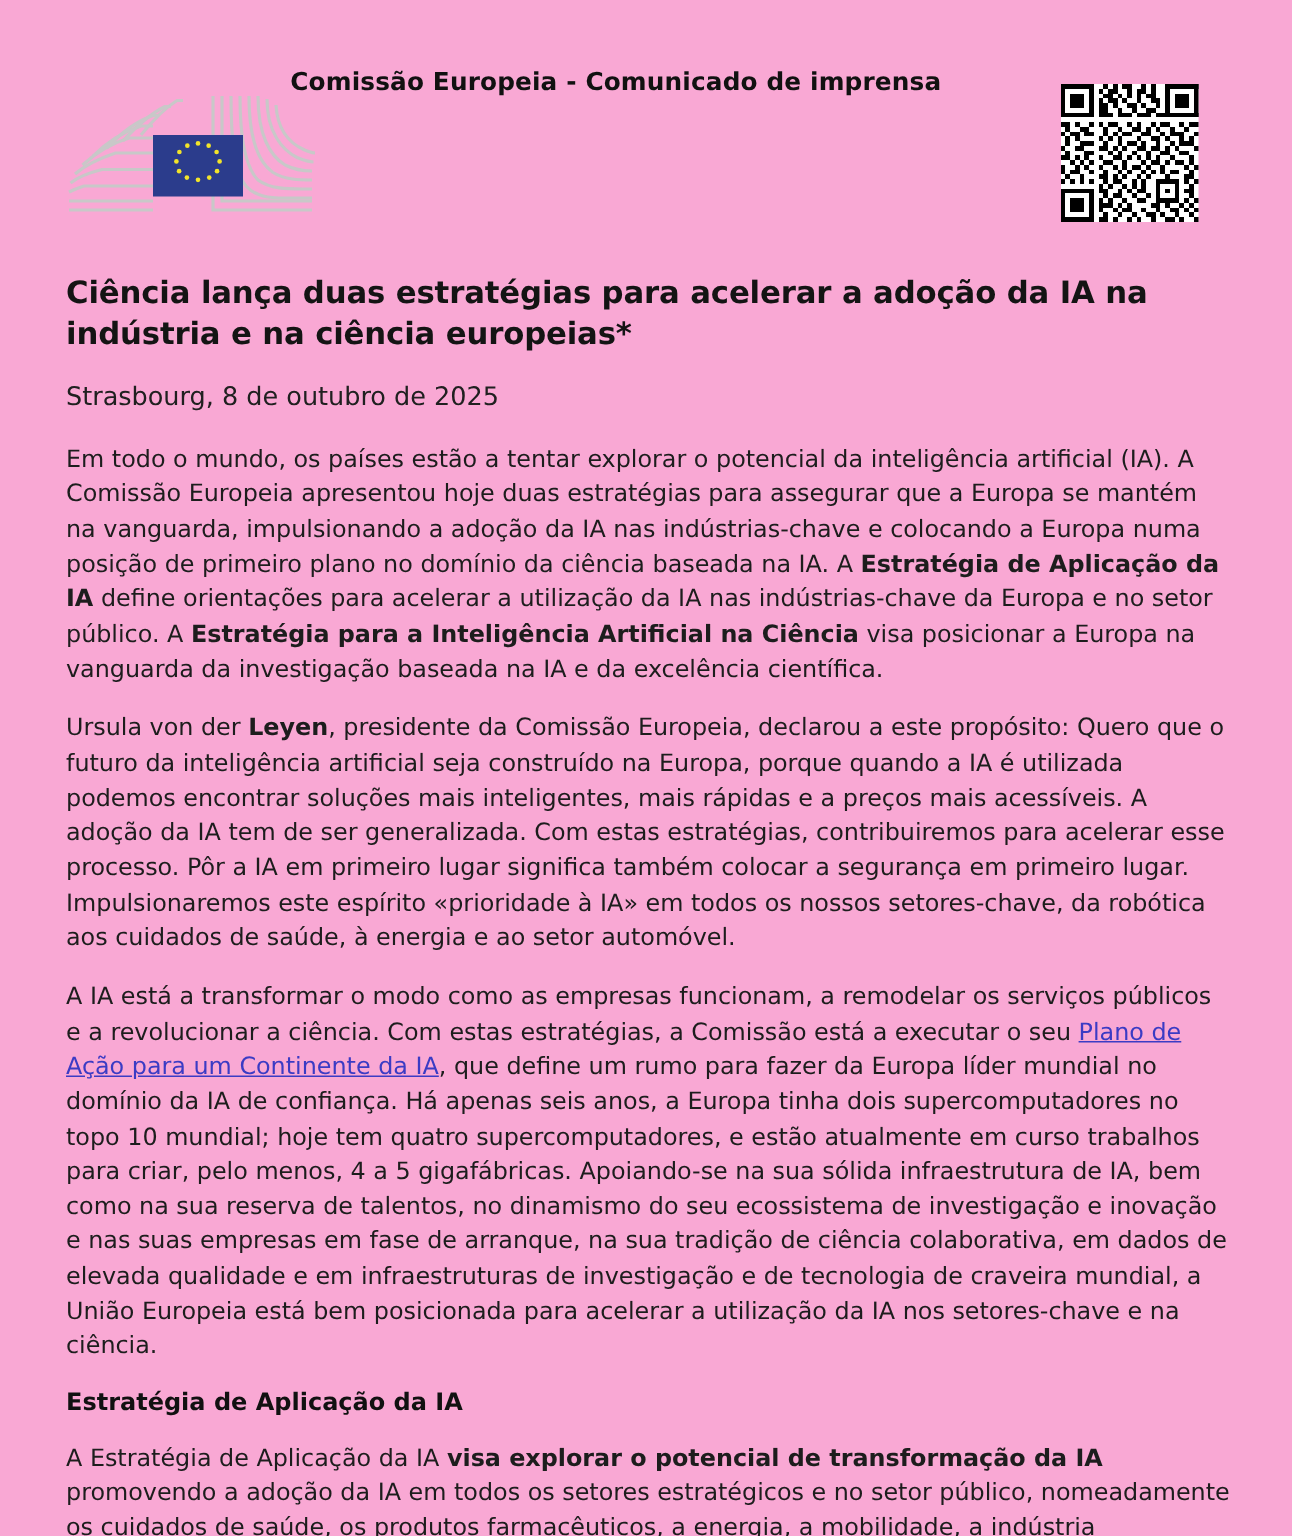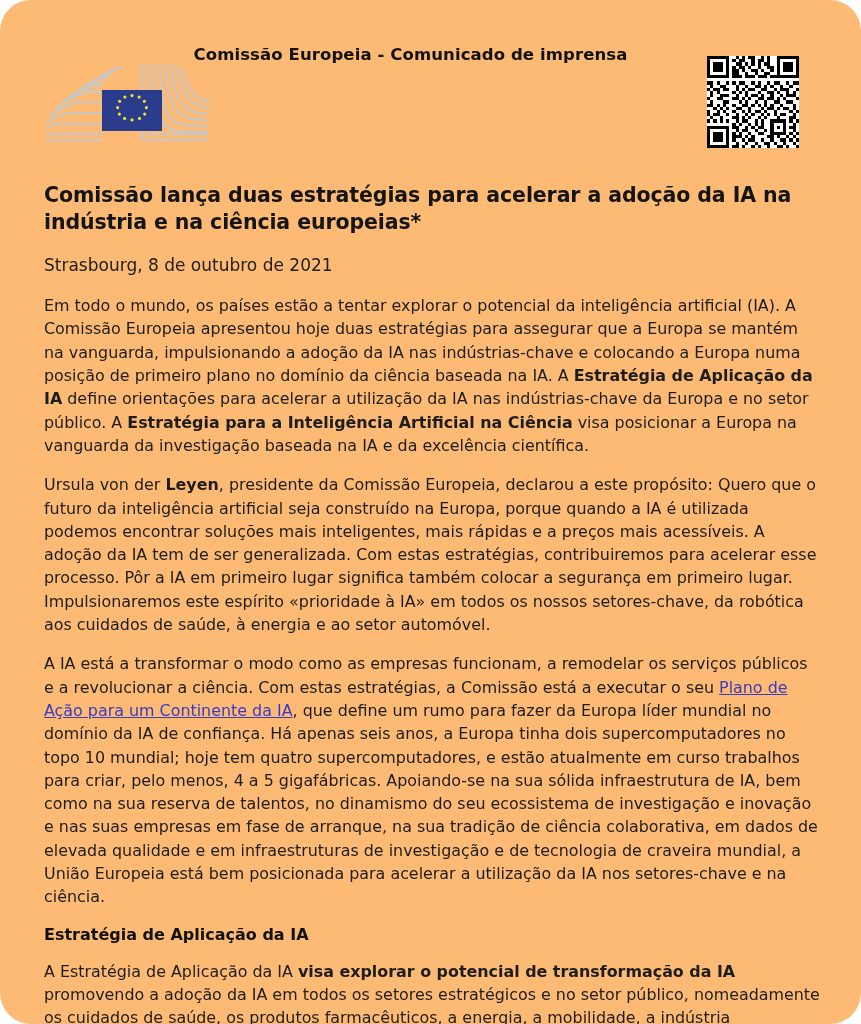--- a/index.html
+++ b/index.html
@@ -15,22 +15,21 @@
     font-family: "DejaVu Sans", "Liberation Sans", sans-serif;
     color: #1a1a1a;
     -webkit-font-smoothing: antialiased;
   }
 
   .page {
     position: relative;
     width: 861px;
     height: 1024px;
     box-sizing: border-box;
-    background: #fdba74;
-    border-radius: 31px;
+    background: #f9a8d4;
   }
 
   
   .header {
     position: relative;
     height: 158px;
   }
   .header-title {
     position: absolute;
     left: 0;
@@ -404,23 +403,23 @@
             <rect x="22" y="28" width="2" height="1"></rect>
           <rect x="25" y="28" width="1" height="1"></rect>
             <rect x="28" y="28" width="1" height="1"></rect>
         </g>
       </svg>
     </div>
   </div>
 
   <div class="content">
 
-    <h1 class="doc-title">Comissão lança duas estratégias para acelerar a adoção da IA na indústria e na ciência europeias*</h1>
-
-    <div class="dateline">Strasbourg, 8 de outubro de 2021</div>
+    <h1 class="doc-title">Ciência lança duas estratégias para acelerar a adoção da IA na indústria e na ciência europeias*</h1>
+
+    <div class="dateline">Strasbourg, 8 de outubro de 2025</div>
 
     <p class="para"><span>Em todo o mundo, os países estão a tentar explorar o potencial da inteligência artificial (IA). A Comissão Europeia apresentou hoje duas estratégias para assegurar que a Europa se mantém na vanguarda, impulsionando a adoção da IA nas indústrias-chave e colocando a Europa numa posição de primeiro plano no domínio da ciência baseada na IA. A </span><span class="b">Estratégia de Aplicação da IA</span><span> define orientações para acelerar a utilização da IA nas indústrias-chave da Europa e no setor público. A </span><span class="b">Estratégia para a Inteligência Artificial na Ciência</span><span> visa posicionar a Europa na vanguarda da investigação baseada na IA e da excelência científica.</span></p>
 
     <p class="para"><span>Ursula von der </span><span class="b">Leyen</span><span>, presidente da Comissão Europeia, declarou a este propósito: </span><span class="i">Quero que o futuro da inteligência artificial seja construído na Europa, porque quando a IA é utilizada podemos encontrar soluções mais inteligentes, mais rápidas e a preços mais acessíveis. A adoção da IA tem de ser generalizada. Com estas estratégias, contribuiremos para acelerar esse processo. Pôr a IA em primeiro lugar significa também colocar a segurança em primeiro lugar. Impulsionaremos este espírito «prioridade à IA» em todos os nossos setores-chave, da robótica aos cuidados de saúde, à energia e ao setor automóvel.</span></p>
 
     <p class="para"><span>A IA está a transformar o modo como as empresas funcionam, a remodelar os serviços públicos e a revolucionar a ciência. Com estas estratégias, a Comissão está a executar o seu </span><a class="inline-link" href="#">Plano de Ação para um Continente da IA</a><span>, que define um rumo para fazer da Europa líder mundial no domínio da IA de confiança. Há apenas seis anos, a Europa tinha dois supercomputadores no topo 10 mundial; hoje tem quatro supercomputadores, e estão atualmente em curso trabalhos para criar, pelo menos, 4 a 5 gigafábricas. Apoiando-se na sua sólida infraestrutura de IA, bem como na sua reserva de talentos, no dinamismo do seu ecossistema de investigação e inovação e nas suas empresas em fase de arranque, na sua tradição de ciência colaborativa, em dados de elevada qualidade e em infraestruturas de investigação e de tecnologia de craveira mundial, a União Europeia está bem posicionada para acelerar a utilização da IA nos setores-chave e na ciência.</span></p>
 
     <h2 class="section">Estratégia de Aplicação da IA</h2>
 
     <p class="para"><span>A Estratégia de Aplicação da IA </span><span class="b">visa explorar o potencial de transformação da IA</span><span> promovendo a adoção da IA em todos os setores estratégicos e no setor público, nomeadamente os cuidados de saúde, os produtos farmacêuticos, a energia, a mobilidade, a indústria transformadora, a construção, o setor agroalimentar, a defesa, as comunicações e a cultura. Terá igualmente em conta as necessidades específicas das pequenas e médias empresas (PME) e ajudará os setores industriais a integrar a IA nas suas atividades.</span></p>

